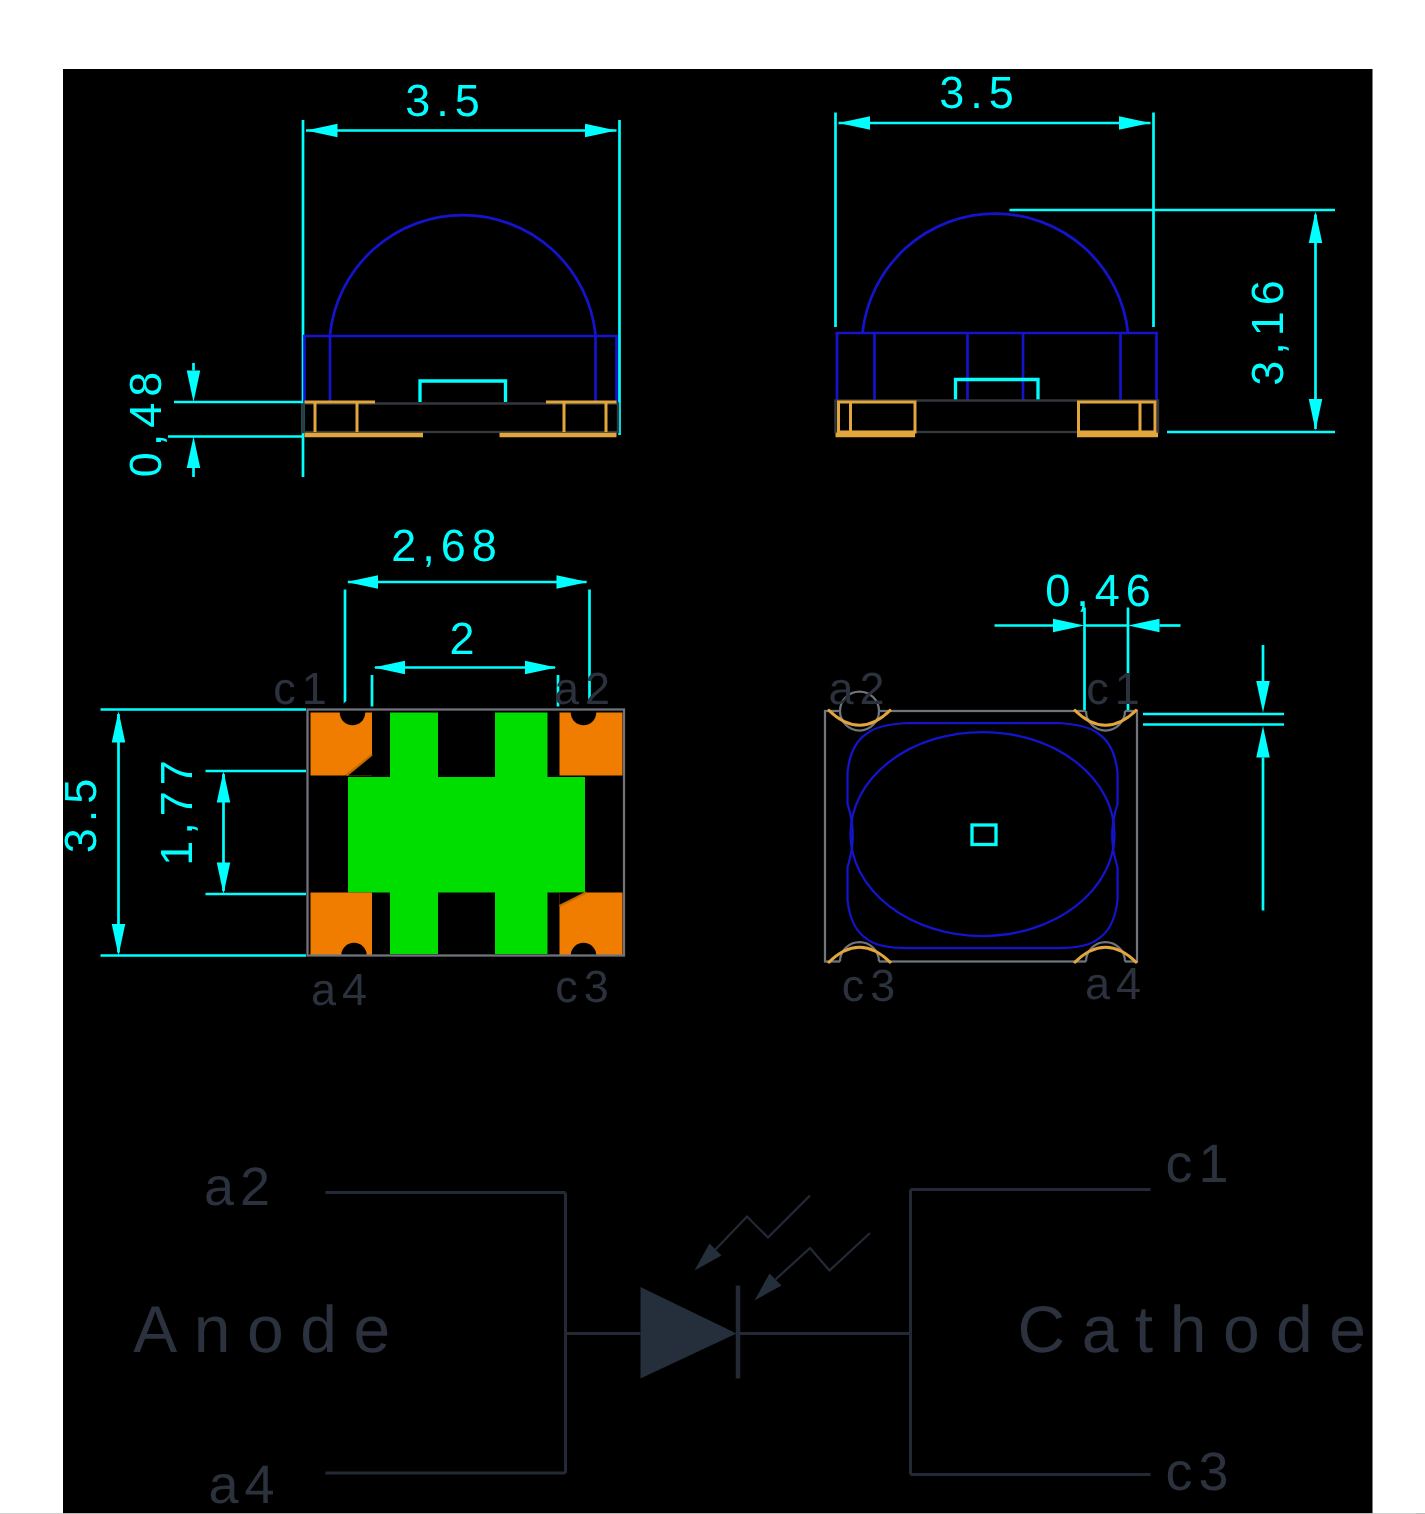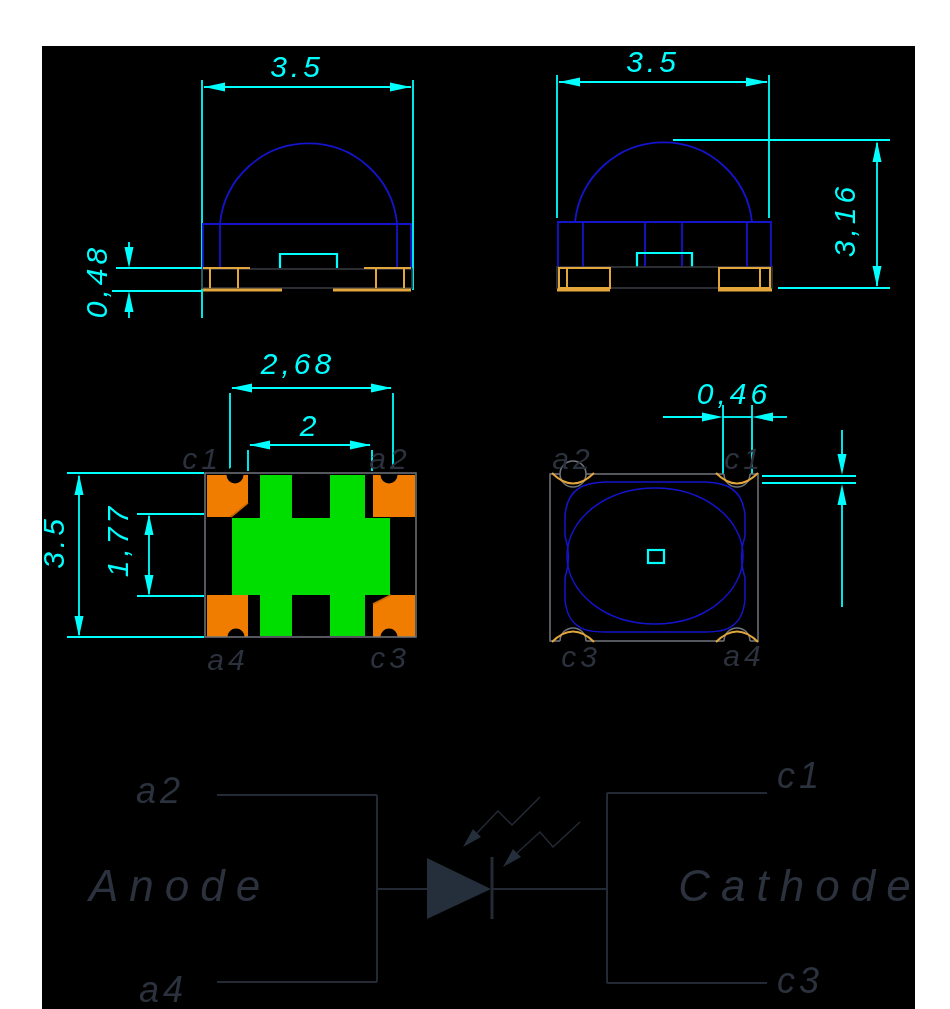--- a/index.html
+++ b/index.html
@@ -1,17 +1,17 @@
 <!DOCTYPE html>
 <html style="--background: #ffffff; --canvas: #000000; --dimension: #00ffff; --outline_blue: #1414cd; --gold: #e2a63c; --pad_orange: #f07d00; --pad_green: #00de00; --body_gray: #70757c; --dark_gray: #35393f; --label_slate: #2b313d; --schematic_line: #232a35; --schematic_fill: #252e3b;"><head>
 <meta charset="utf-8">
 <style>
   html,body{margin:0;padding:0;background:#fff;}
   .page{position:relative;width:944px;height:1009px;background:var(--background,#fff);overflow:hidden;
-        font-family:"Liberation Sans", sans-serif;font-style:italic;}
+        font-family:"Liberation Sans", sans-serif;}
   svg{position:absolute;left:0;top:0;}
   
   .cyan{stroke:var(--dimension);stroke-width:1.8;fill:none;}
   .cyanthick{stroke:var(--dimension);stroke-width:2.2;fill:none;}
   .cyanfill{fill:var(--dimension);stroke:none;}
   .blue{stroke:var(--outline_blue);stroke-width:1.8;fill:none;}
   .gold{stroke:var(--gold);stroke-width:2;fill:none;}
   .goldthick{stroke:var(--gold);stroke-width:3;fill:none;}
   .gray{stroke:var(--body_gray);stroke-width:1.5;fill:none;}
   .dgray{stroke:var(--dark_gray);stroke-width:1.6;fill:none;}

